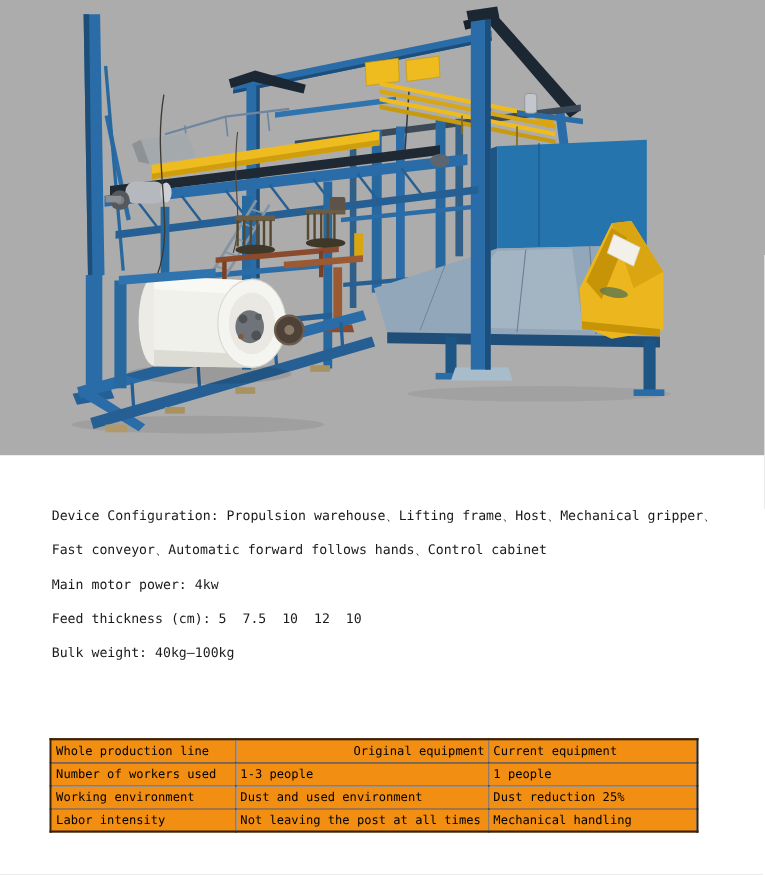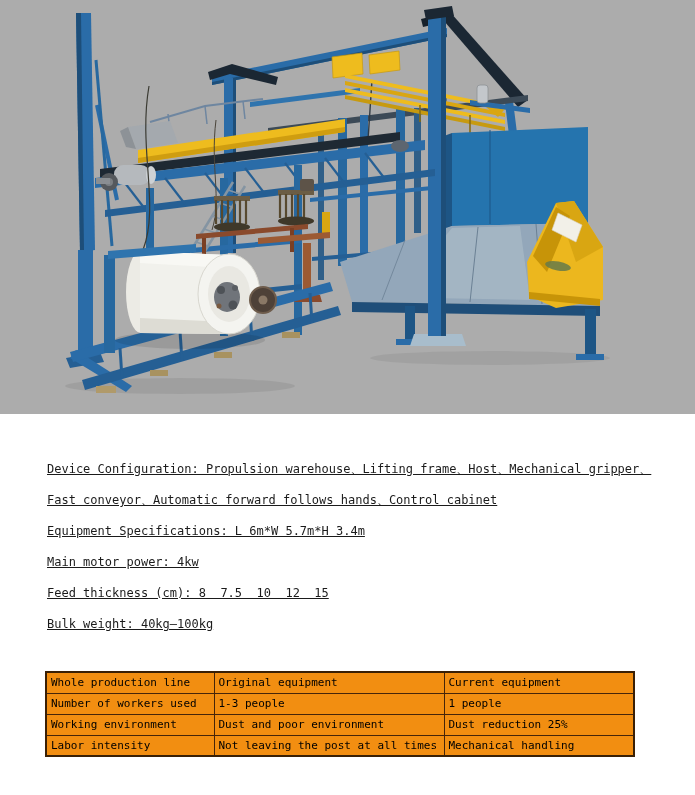--- a/index.html
+++ b/index.html
@@ -4,34 +4,34 @@
 <style>
   * { margin:0; padding:0; box-sizing:border-box; }
   html,body { background:#ffffff; }
   body {
     width:695px; height:795px; position:relative;
     font-family:"DejaVu Sans Mono","Liberation Mono",monospace;
     color:#1c1c1c; overflow:hidden;
   }
   .photo { position:absolute; top:0; left:0; width:695px; height:414px; }
   .specs { position:absolute; top:454px; left:47px; right:20px; }
-  .specs p { white-space:pre; font-size:12px; line-height:31px; height:31px; color:#1b1b1b;text-decoration:underline; }
+  .specs p { white-space:pre; font-size:12px; line-height:31px; height:31px; color:#1b1b1b; }
   table.cmp {
     position:absolute; top:671px; left:45px; width:589px;
     border-collapse:collapse; table-layout:fixed;
     font-size:11px; color:#000;
   }
   table.cmp td {
     background:#f28e11;
     border:1px solid #46250a;
     height:21px; padding:1px 3px 1px 4px;
     white-space:nowrap; overflow:hidden; vertical-align:middle;
   }
   table.cmp { border:2px solid #3a2005; }
-  .c1 { width:168px;margin-top:31px; } .c2 { width:230px; } .c3 { width:190px; }
+  .c1 { width:168px;margin-top:31px; } .c2 { width:230px;text-align:right; } .c3 { width:190px; }
 </style>
 </head>
 <body>
 
 <div class="photo">
 <svg width="695" height="414" viewBox="0 0 695 414" xmlns="http://www.w3.org/2000/svg">
 
   <rect x="0" y="0" width="695" height="414" fill="#acacac"></rect>
   <ellipse cx="490" cy="358" rx="120" ry="7" fill="#000" opacity="0.06"></ellipse>
   <ellipse cx="180" cy="386" rx="115" ry="8" fill="#000" opacity="0.07"></ellipse>
@@ -226,41 +226,40 @@
     <circle cx="263" cy="300" r="13" fill="#4e4138" stroke="#6e5c4c" stroke-width="2"></circle>
     <circle cx="263" cy="300" r="4.5" fill="#8a7866"></circle>
     <polygon points="108,251 196,244 196,252 108,259" fill="#2f74ae"></polygon>
   </g>
 </svg>
 </div>
 
 <div class="specs">
   <p>Device Configuration: Propulsion warehouse、Lifting frame、Host、Mechanical gripper、</p>
   <p>Fast conveyor、Automatic forward follows hands、Control cabinet</p>
-  <p>Equipment Specifications: L 6m*W 5.7m*H 3.4m</p>
   <p>Main motor power: 4kw</p>
-  <p>Feed thickness (cm): 8  7.5  10  12  15</p>
+  <p>Feed thickness (cm): 5  7.5  10  12  10</p>
   <p>Bulk weight: 40kg—100kg</p>
 </div>
 
 <table class="cmp">
   <tbody>
       <tr>
     <td class="c1">Whole production line</td>
     <td class="c2">Original equipment</td>
     <td class="c3">Current equipment</td>
   </tr>
   <tr>
     <td>Number of workers used</td>
     <td>1-3 people</td>
     <td>1 people</td>
   </tr>
   <tr>
     <td>Working environment</td>
-    <td>Dust and poor environment</td>
+    <td>Dust and used environment</td>
     <td>Dust reduction 25%</td>
   </tr>
   <tr>
     <td>Labor intensity</td>
     <td>Not leaving the post at all times</td>
     <td>Mechanical handling</td>
   </tr>
 </tbody>
   </table>
 

